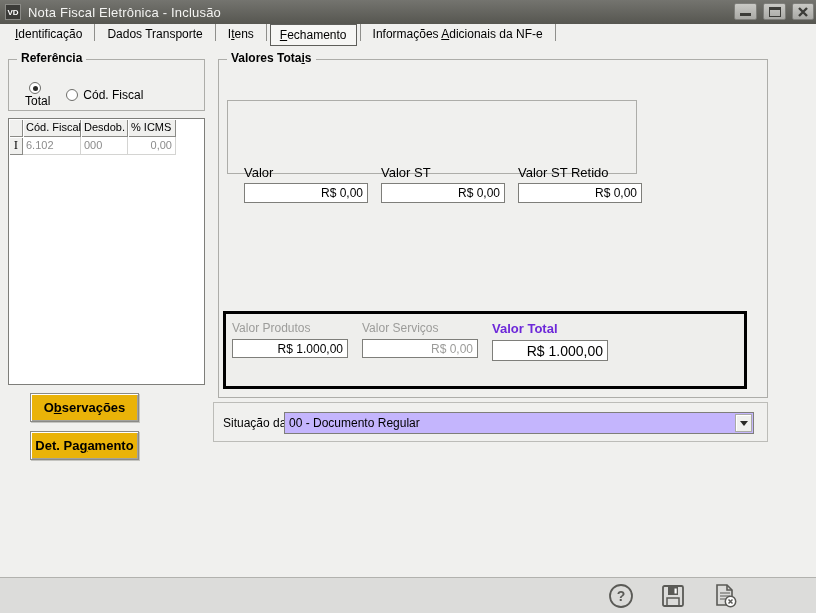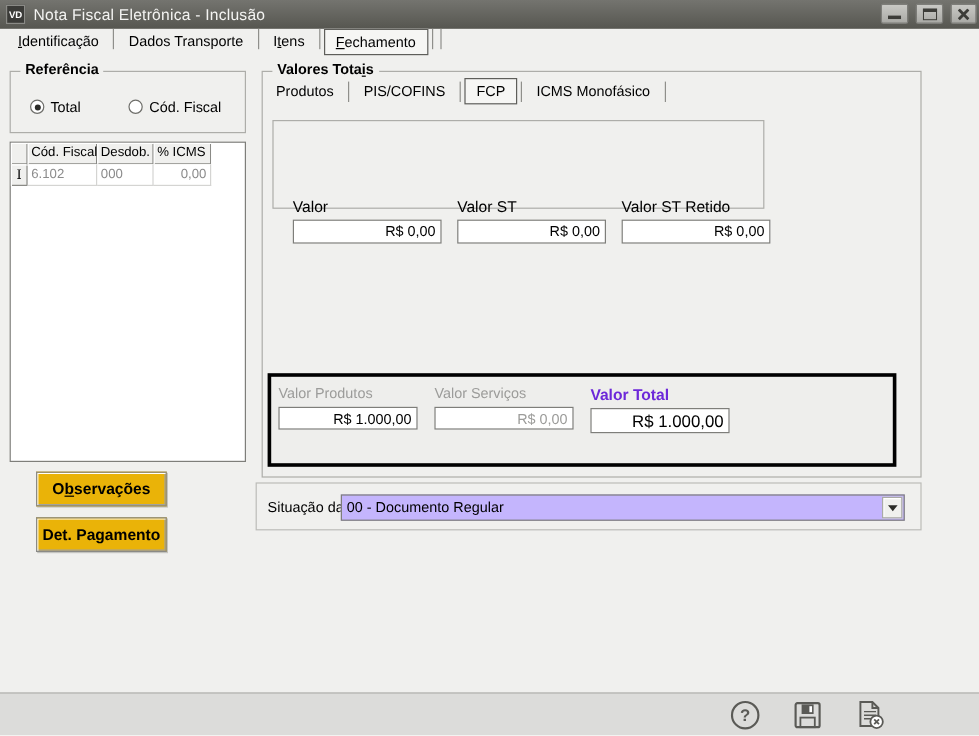--- a/index.html
+++ b/index.html
@@ -122,27 +122,28 @@
 
   <div id="tabbar">
     <div class="tab"><span></span><span class="u">I</span><span>dentificação</span></div>
     <div class="tabsep"></div>
     <div class="tab"><span>Dados Transporte</span><span class="u"></span><span></span></div>
     <div class="tabsep"></div>
     <div class="tab"><span>I</span><span class="u">t</span><span>ens</span></div>
     <div class="tabsep"></div>
     <div class="tab active"><span></span><span class="u">F</span><span>echamento</span></div>
     <div class="tabsep"></div>
+    <div class="tab"><span>Informações </span><span class="u">A</span><span>dicionais da NF-e</span></div>
     <div class="tabsep"></div>
   </div>
 
   <div class="groupbox" id="ref-group" style="left:8px; top:59px; width:197px; height:52px;">
     <div class="gb-label bold">Referência</div>
     <div class="radio-row">
-      <div class="radio" style="margin-right:40px;">
+      <div class="radio" style="margin-right:16px;flex-direction:column;">
         <span class="circle">
             <span class="dot"></span>
           </span>
         <span>Total</span>
       </div>
       <div class="radio">
         <span class="circle"></span>
         <span>Cód. Fiscal</span>
       </div>
     </div>
@@ -162,30 +163,20 @@
       <div class="dcell w-icms num">0,00</div>
     </div>
   </div>
 
   <button class="pushbtn" id="btn-observacoes"><span>O</span><span class="u">b</span><span>servações</span></button>
   <button class="pushbtn" id="btn-det-pagamento"><span>Det. Pa</span><span class="u">g</span><span>amento</span></button>
 
   <div class="groupbox" id="vt-group">
     <div class="gb-label bold"><span>Valores Tota</span><span class="u">i</span><span>s</span></div>
 
-    <div id="vt-tabbar">
-      <div class="tab">Produtos</div>
-      <div class="tabsep"></div>
-      <div class="tab">PIS/COFINS</div>
-      <div class="tabsep"></div>
-      <div class="tab active">FCP</div>
-      <div class="tabsep"></div>
-      <div class="tab">ICMS Monofásico</div>
-      <div class="tabsep"></div>
-    </div>
 
     <div class="groupbox" id="fcp-group">
       <div class="field" id="f-valor">
         <span class="flabel">Valor</span>
         <input type="text" value="R$ 0,00" style="">
       </div>
       <div class="field" id="f-valorst">
         <span class="flabel">Valor ST</span>
         <input type="text" value="R$ 0,00" style="">
       </div>

